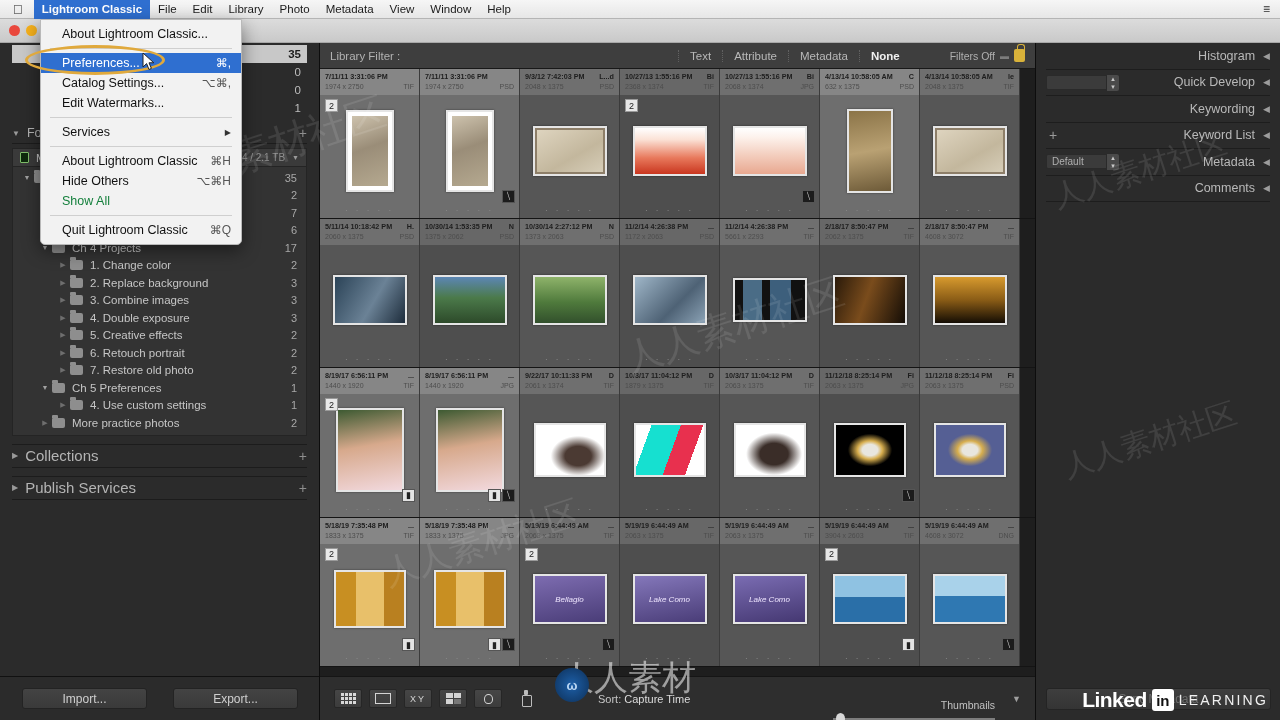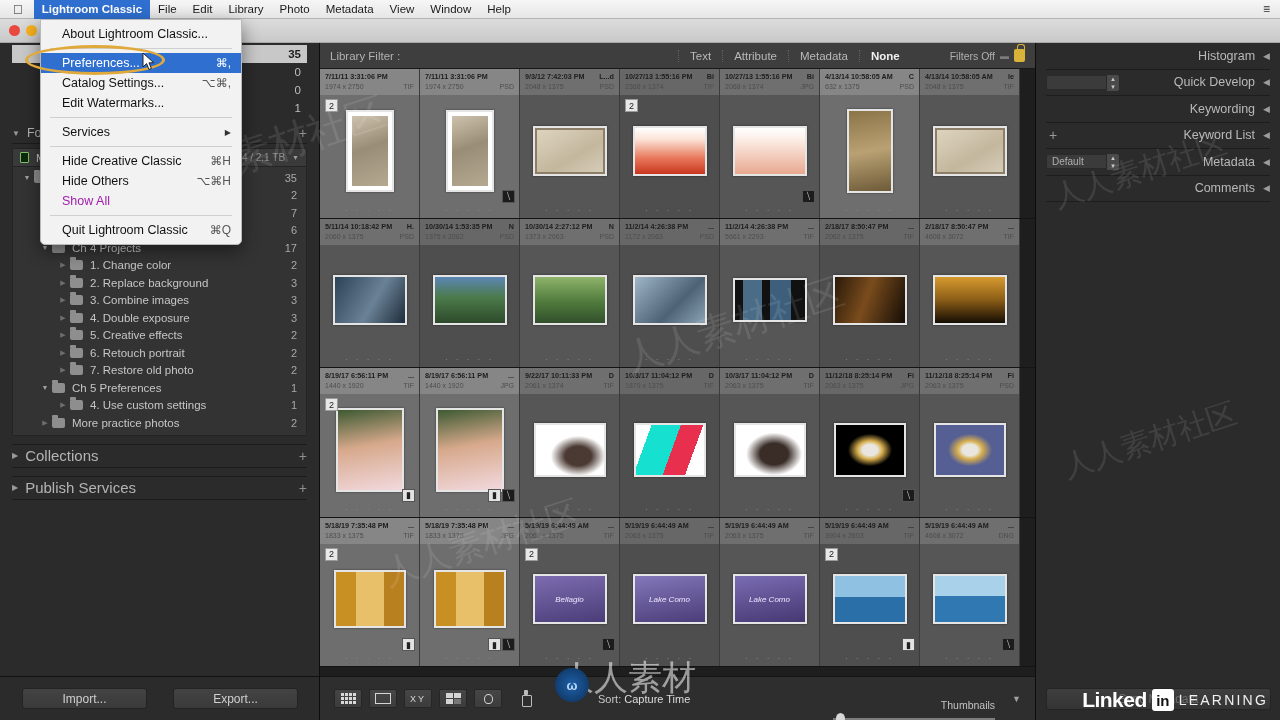--- a/index.html
+++ b/index.html
@@ -231,21 +231,21 @@
   #dropdown{
     position:absolute; left:40px; top:19px; width:202px; background:#f2f2f2;
     border:1px solid #b9b9b9; border-radius:0 0 5px 5px;
     box-shadow:0 6px 18px rgba(0,0,0,.45); z-index:100; padding:4px 0;
     font-size:12.5px; color:#111;
   }
   .dd-item{ height:20px; display:flex; align-items:center; padding:0 10px 0 21px; white-space:nowrap; }
   .dd-item .k{ margin-left:auto; color:#555; font-size:12px; }
   .dd-item.hi{ background:#2f6fd0; color:#fff; }
   .dd-item.hi .k{ color:#fff; }
-  .dd-item.dis{ color:#a21caf; }
+  .dd-item.dis{ color:#15803d; }
   .dd-sep{ height:1px; background:#cfcfcf; margin:4px 9px; }
   .dd-item .sub{ margin-left:auto; font-size:8px; color:#333; }
   #ellipse{
     position:absolute; left:25px; top:45px; width:140px; height:30px;
     border:3px solid #e0a93c; border-radius:50%; z-index:110; pointer-events:none;
   }
   #cursor{ position:absolute; left:142px; top:52px; z-index:115; }
 </style>
 </head>
 <body>
@@ -1105,21 +1105,21 @@
     <div class="dd-item">
       <span>Edit Watermarks...</span>
     </div>
     <div class="dd-sep"></div>
     <div class="dd-item">
       <span>Services</span>
       <span class="sub">▶</span>
     </div>
     <div class="dd-sep"></div>
     <div class="dd-item">
-      <span>Hide Creative Classic</span>
+      <span>About Lightroom Classic</span>
       <span class="k">⌘H</span>
     </div>
     <div class="dd-item">
       <span>Hide Others</span>
       <span class="k">⌥⌘H</span>
     </div>
     <div class="dd-item dis">
       <span>Show All</span>
     </div>
     <div class="dd-sep"></div>

